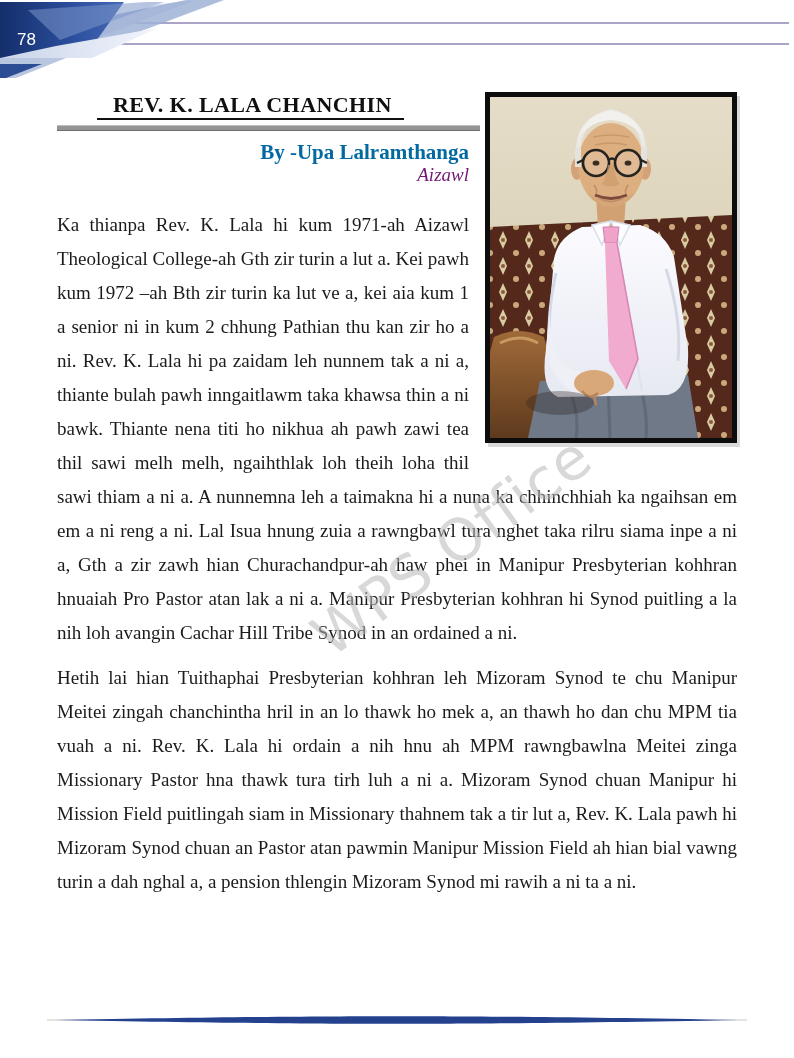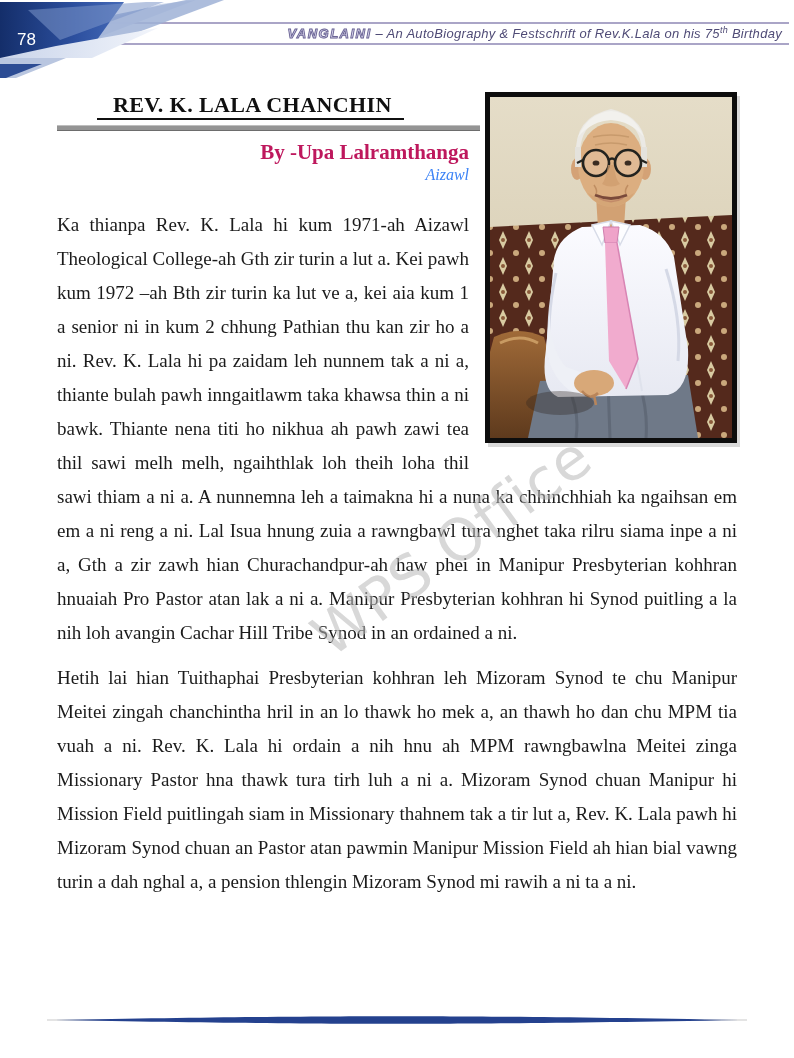--- a/index.html
+++ b/index.html
@@ -36,22 +36,22 @@
     margin:6px 0 0 0; padding-left:40px;
     font-size:22px; font-weight:bold; color:#101010; letter-spacing:0.4px;
   }
   h1.article-title .u {
     border-bottom:2px solid #101010; padding:0 12px 1px 16px;
   }
   .title-rule {
     width:423px; height:6px; margin-top:7px; box-sizing:border-box;
     background:#949494; border-top:1px solid #bebebe; border-bottom:1px solid #6d6d6d;
   }
-  .byline { text-align:right; font-weight:bold; font-size:21px; color:#be185d; margin-top:9px; line-height:24px; }
-  .byline-place { text-align:right; font-style:italic; font-size:16px; color:#3b82f6; padding-right:3px; line-height:22px; }
+  .byline { text-align:right; font-weight:bold; font-size:21px; color:#0369a1; margin-top:9px; line-height:24px; }
+  .byline-place { text-align:right; font-style:italic; font-size:19px; color:#701a75; padding-right:3px; line-height:22px; }
   p.body {
     font-size:19px; line-height:34px; text-align:justify;
     color:#1b1b1b; margin:0 0 11px 0;
   }
   p.body.first { margin-top:22px; }
   
   .watermark {
     position:absolute; left:288px; top:512px; z-index:6;
     font-family:"DejaVu Sans", sans-serif; font-size:58px; letter-spacing:1px;
     color:#b9b9b9; opacity:0.55; white-space:nowrap;
@@ -62,23 +62,20 @@
 </style>
 </head>
 <body>
 
 <div>
 
   <div class="header">
     <div class="hline top"></div>
     <div class="hline bottom"></div>
 
-    <div class="book-title">
-      <span class="brand">VANGLAINI</span><span> – An AutoBiography &amp; Festschrift of Rev.K.Lala on his 75</span><sup>th</sup><span> Birthday</span>
-    </div>
 
     <svg class="corner" width="250" height="82" viewBox="0 0 250 82">
       <defs>
         <linearGradient id="navGrad" x1="0" y1="0" x2="1" y2="0">
           <stop offset="0" stop-color="#142e6a"></stop>
           <stop offset="0.6" stop-color="#2c4f9e"></stop>
           <stop offset="1" stop-color="#456ab8"></stop>
         </linearGradient>
         <linearGradient id="paleGrad" x1="0" y1="0" x2="1" y2="0">
           <stop offset="0" stop-color="#c9d4ea"></stop>

